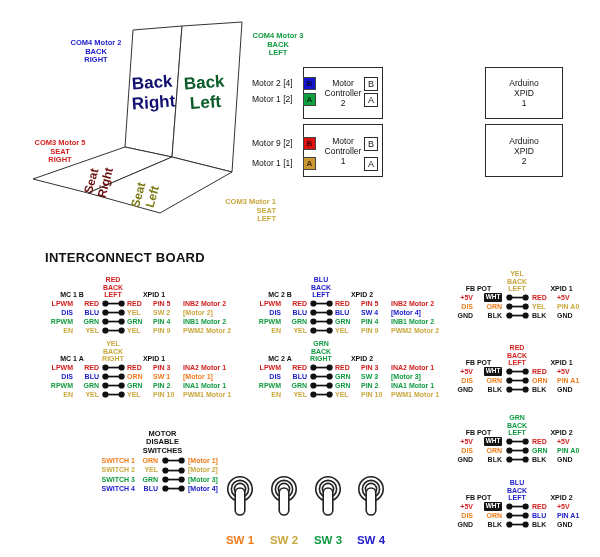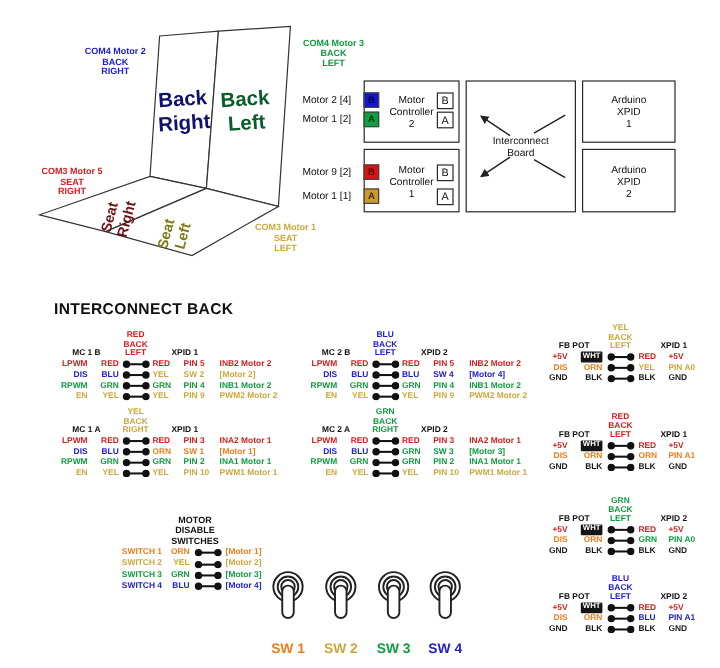--- a/index.html
+++ b/index.html
@@ -61,21 +61,21 @@
       <g transform="translate(146,197) rotate(-75)" font-size="12">
         <text x="0" y="-4" style="fill: rgb(124, 124, 20);">Seat</text>
         <text x="2" y="10" style="fill: rgb(124, 124, 20);">Left</text>
       </g>
     </g>
   </svg>
 
   <div class="corner" style="left: 58px; top: 39px; width: 76px; color: rgb(32, 32, 204);"><span>COM4 Motor 2</span><br><span>BACK</span><br><span>RIGHT</span></div>
   <div class="corner" style="left: 240px; top: 32px; width: 76px; color: rgb(16, 155, 64);"><span>COM4 Motor 3</span><br><span>BACK</span><br><span>LEFT</span></div>
   <div class="corner" style="left: 22px; top: 139px; width: 76px; color: rgb(210, 32, 32);"><span>COM3 Motor 5</span><br><span>SEAT</span><br><span>RIGHT</span></div>
-  <div class="corner" style="left: 200px; top: 186px; width: 76px; color: rgb(201, 168, 63);"><span>COM3 Motor 1</span><br><span>SEAT</span><br><span>LEFT</span></div>
+  <div class="corner" style="left: 200px; top: 198px; width: 76px; color: rgb(201, 168, 63); text-align: right;"><span>COM3 Motor 1</span><br><span>SEAT</span><br><span>LEFT</span></div>
 
   <div class="port-label" style="left:252px;top:78px">Motor 2 [4]</div>
   <div class="port-label" style="left:252px;top:94px">Motor 1 [2]</div>
   <div class="port-label" style="left:252px;top:138px">Motor 9 [2]</div>
   <div class="port-label" style="left:252px;top:158px">Motor 1 [1]</div>
 
   <div class="box" style="left:303px;top:67px;width:80px;height:52px">
     <div class="bx-label">
       <span>Motor</span>
       <span>Controller</span>
@@ -93,56 +93,37 @@
   <div class="sq" style="left: 303px; top: 77px; background: rgb(21, 21, 208);">B</div>
   <div class="sq" style="left: 303px; top: 93px; background: rgb(15, 160, 64);">A</div>
   <div class="sq" style="left: 303px; top: 137px; background: rgb(224, 16, 16);">B</div>
   <div class="sq" style="left: 303px; top: 157px; background: rgb(204, 152, 48);">A</div>
 
   <div class="slot" style="left:364px;top:77px">B</div>
   <div class="slot" style="left:364px;top:93px">A</div>
   <div class="slot" style="left:364px;top:137px">B</div>
   <div class="slot" style="left:364px;top:157px">A</div>
 
-  <div class="box" style="left:388px;top:67px;width:92px;height:110px">
-    <svg style="position:absolute;left:0;top:0" width="90" height="108" viewBox="0 0 90 108">
-      <defs>
-        <marker id="ah" markerWidth="7" markerHeight="7" refX="5" refY="3" orient="auto">
-          <path d="M0,0 L6,3 L0,6 z" fill="#222"></path>
-        </marker>
-      </defs>
-      <g stroke="#222" stroke-width="1.2">
-        <line x1="36" y1="45" x2="12" y2="29" marker-end="url(#ah)"></line>
-        <line x1="36" y1="63" x2="12" y2="79" marker-end="url(#ah)"></line>
-        <line x1="56" y1="43" x2="82" y2="28"></line>
-        <line x1="56" y1="65" x2="82" y2="80"></line>
-      </g>
-    </svg>
-    <div class="bx-label">
-      <span>Interconnect</span>
-      <span>Board</span>
-    </div>
-  </div>
 
   <div class="box" style="left:485px;top:67px;width:78px;height:52px">
     <div class="bx-label">
       <span>Arduino</span>
       <span>XPID</span>
       <span>1</span>
     </div>
   </div>
   <div class="box" style="left:485px;top:124px;width:78px;height:53px">
     <div class="bx-label">
       <span>Arduino</span>
       <span>XPID</span>
       <span>2</span>
     </div>
   </div>
 
-  <div class="ib-title" style="left:45px;top:250px">INTERCONNECT BACK</div>
+  <div class="ib-title" style="left:45px;top:250px">INTERCONNECT BOARD</div>
 
   <div style="left:45px;top:276px" class="abs blk mc">
       <span class="hL" style="grid-column: 1 / 3;">MC 1 B</span>
       <div class="tag" style="grid-column: 3 / 4; color: rgb(210, 32, 32);">RED<br>BACK<br>LEFT</div>
       <span class="hR" style="grid-column: 4 / 6;">XPID 1</span>
       <span></span>
       <span class="cR" style="color: rgb(210, 32, 32);">LPWM</span>
       <span class="cR" style="color: rgb(210, 32, 32);">RED</span>
       <span class="dots">
         <svg width="23" height="7" viewBox="0 0 23 7">

